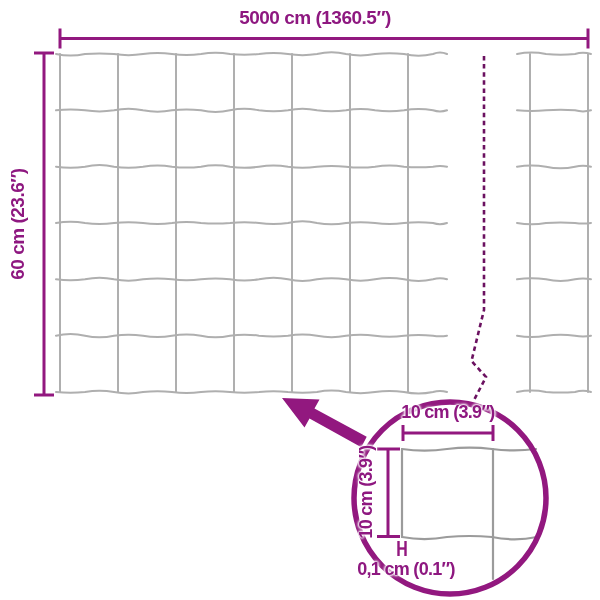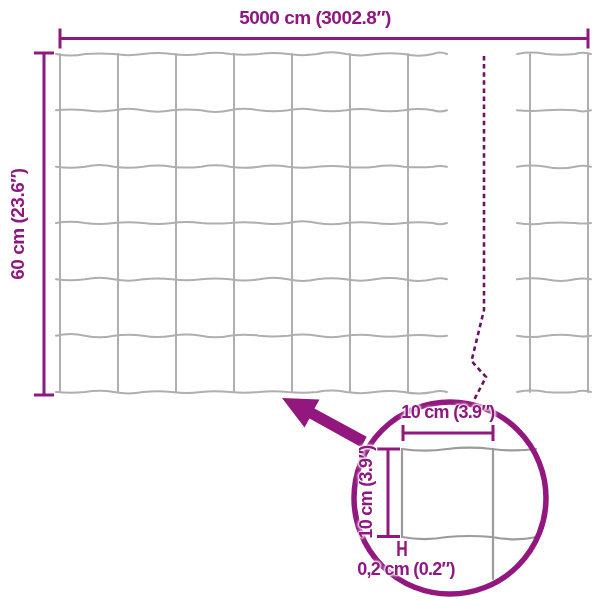--- a/index.html
+++ b/index.html
@@ -82,22 +82,22 @@
         <line x1="377" y1="536.5" x2="400" y2="536.5"></line>
       </g>
       <g stroke="#92187F" stroke-width="2.4" stroke-linecap="butt">
         <line x1="398.5" y1="541" x2="398.5" y2="556"></line>
         <line x1="405.5" y1="541" x2="405.5" y2="556"></line>
         <line x1="398.5" y1="548.5" x2="405.5" y2="548.5"></line>
       </g>
       <polygon points="282,398 319.5,399.5 314.5,408.5 366.7,436.7 361.3,447.3 309.5,418.5 304.5,427.5" fill="#92187F" stroke="none"></polygon>
     </svg>
 
-  <div class="lbl big" style="left:315px;top:18px;">5000 cm (3002.8″)</div>
+  <div class="lbl big" style="left:315px;top:18px;">5000 cm (1360.5″)</div>
 
   <div class="lbl big rot" style="left:18px;top:224px;">60 cm (23.6″)</div>
 
   <div class="lbl small" style="left:448px;top:412px;">10 cm (3.9″)</div>
 
   <div class="lbl small rot" style="left:366px;top:492px;">10 cm (3.9″)</div>
 
-  <div class="lbl small" style="left:406px;top:569px;">0,2 cm (0.2″)</div>
+  <div class="lbl small" style="left:406px;top:569px;">0,1 cm (0.1″)</div>
 </div>
 
 </body></html>

